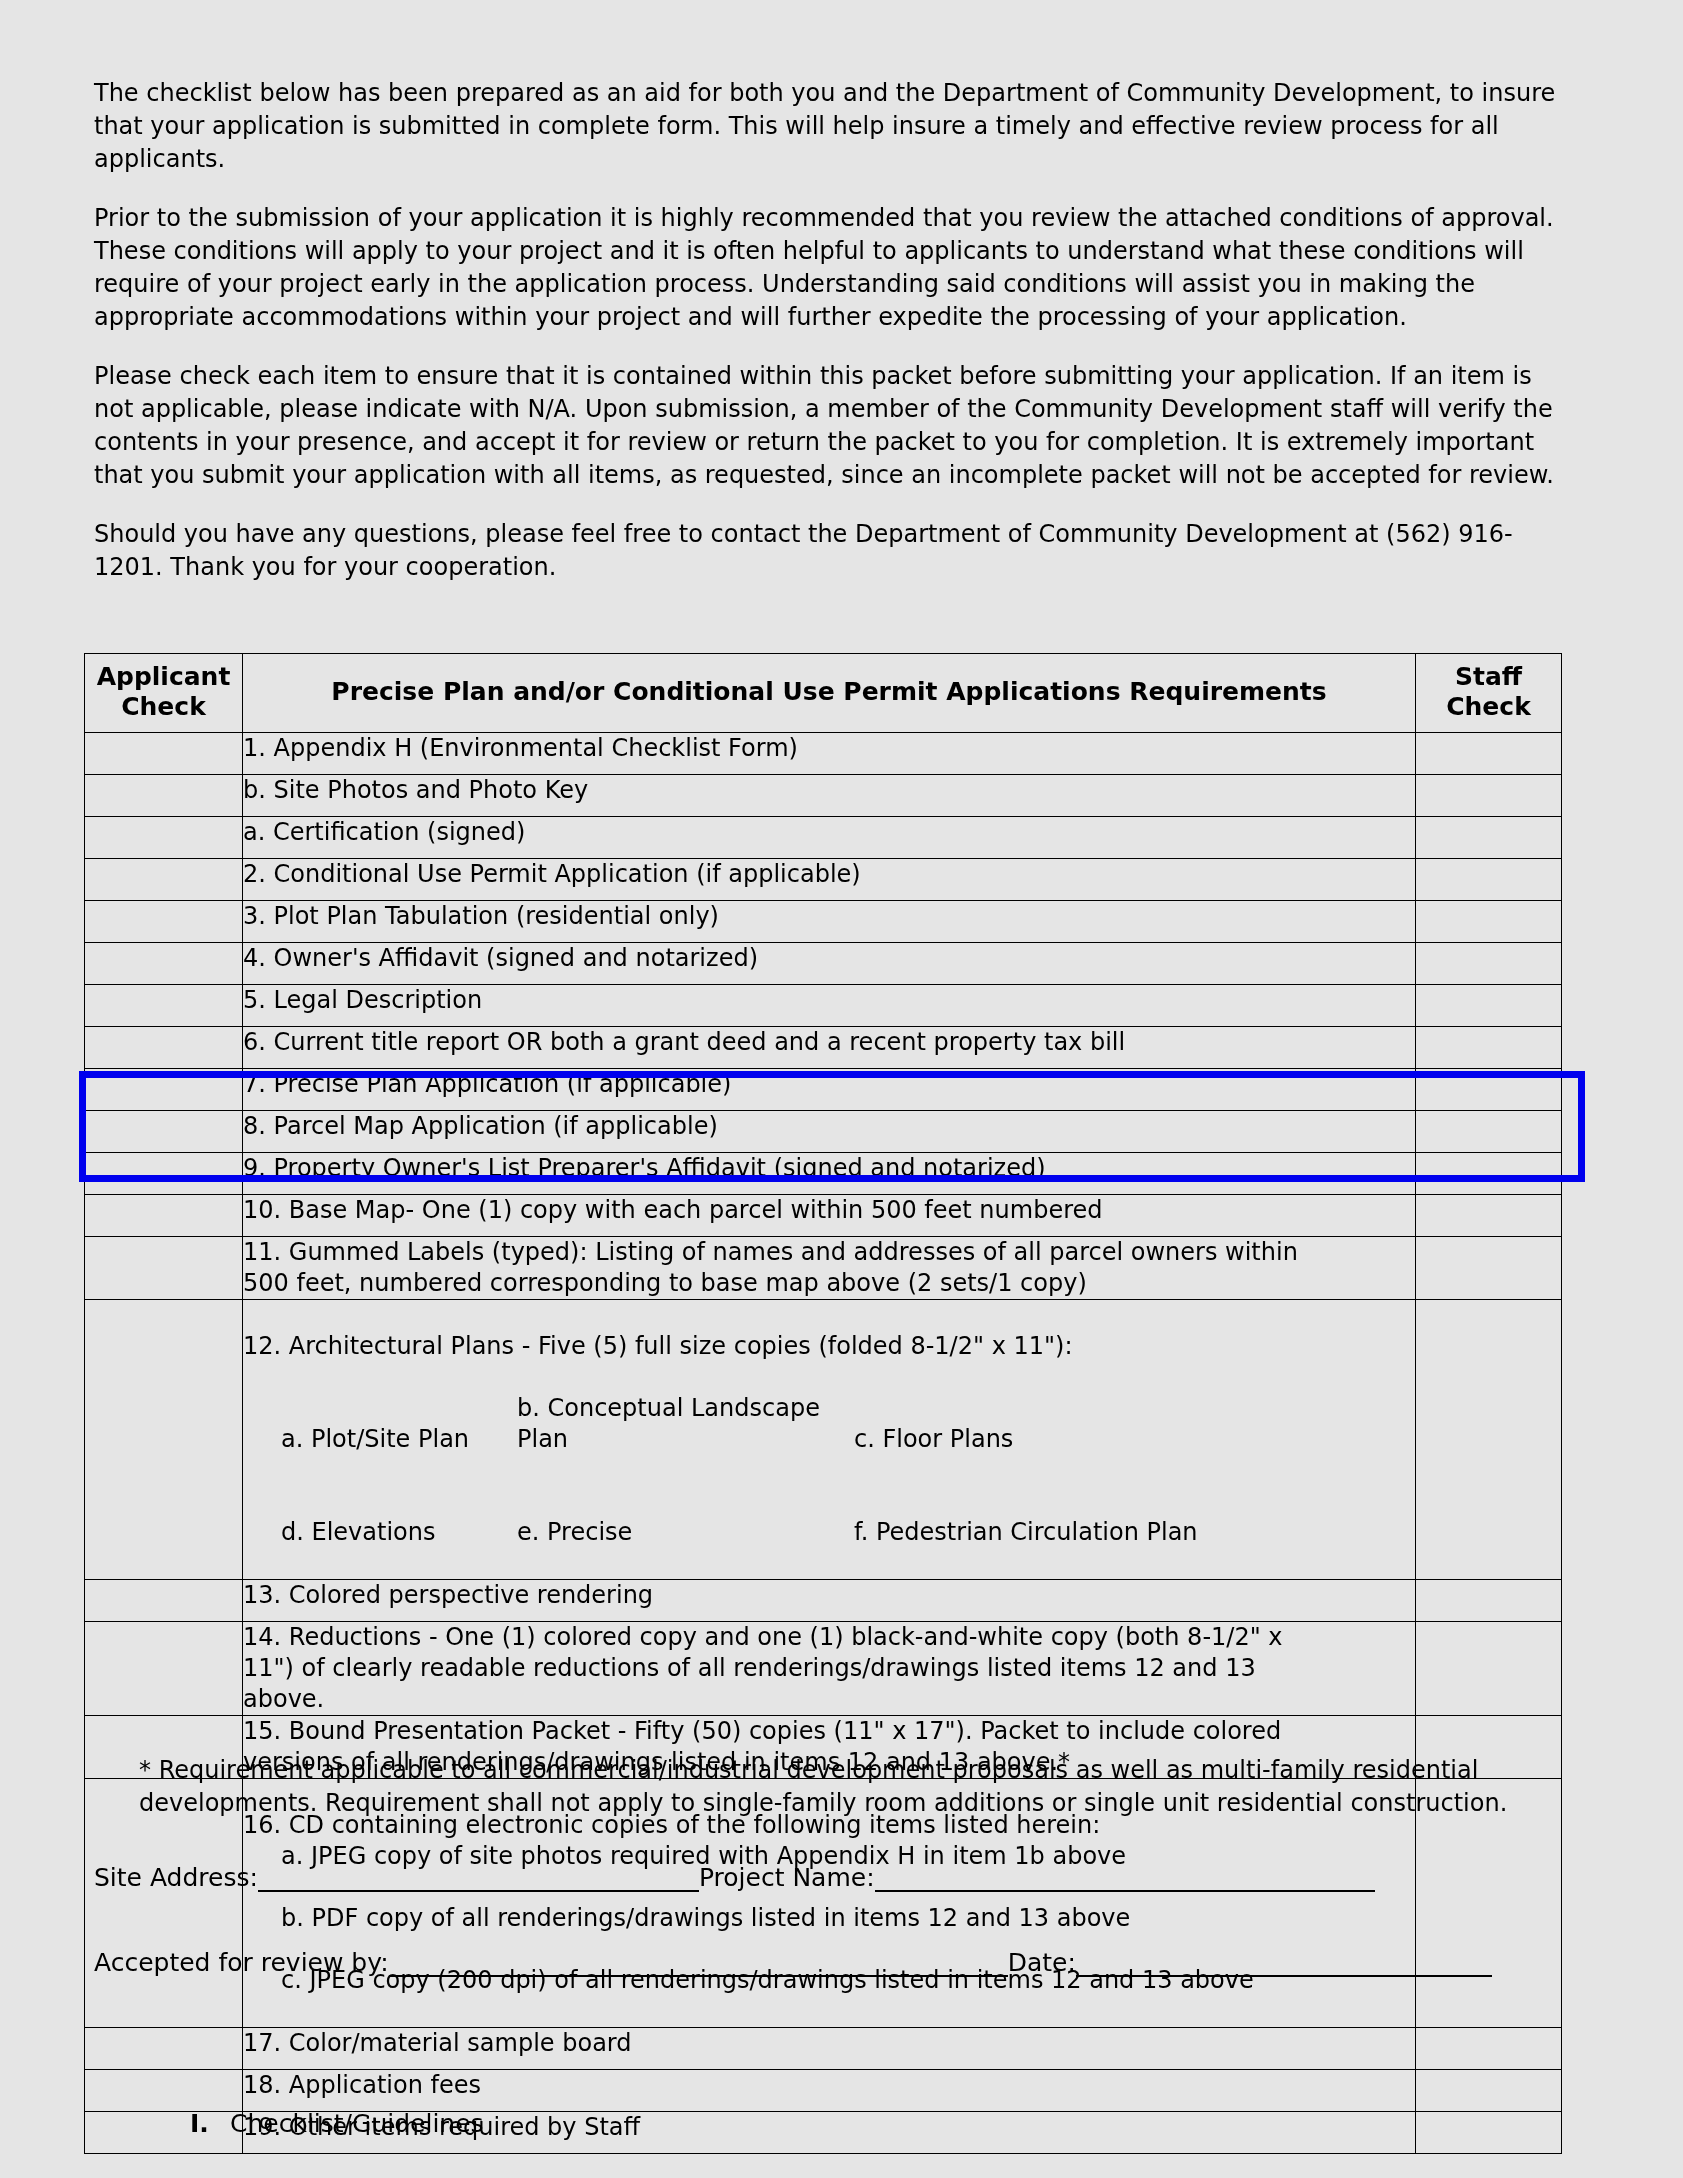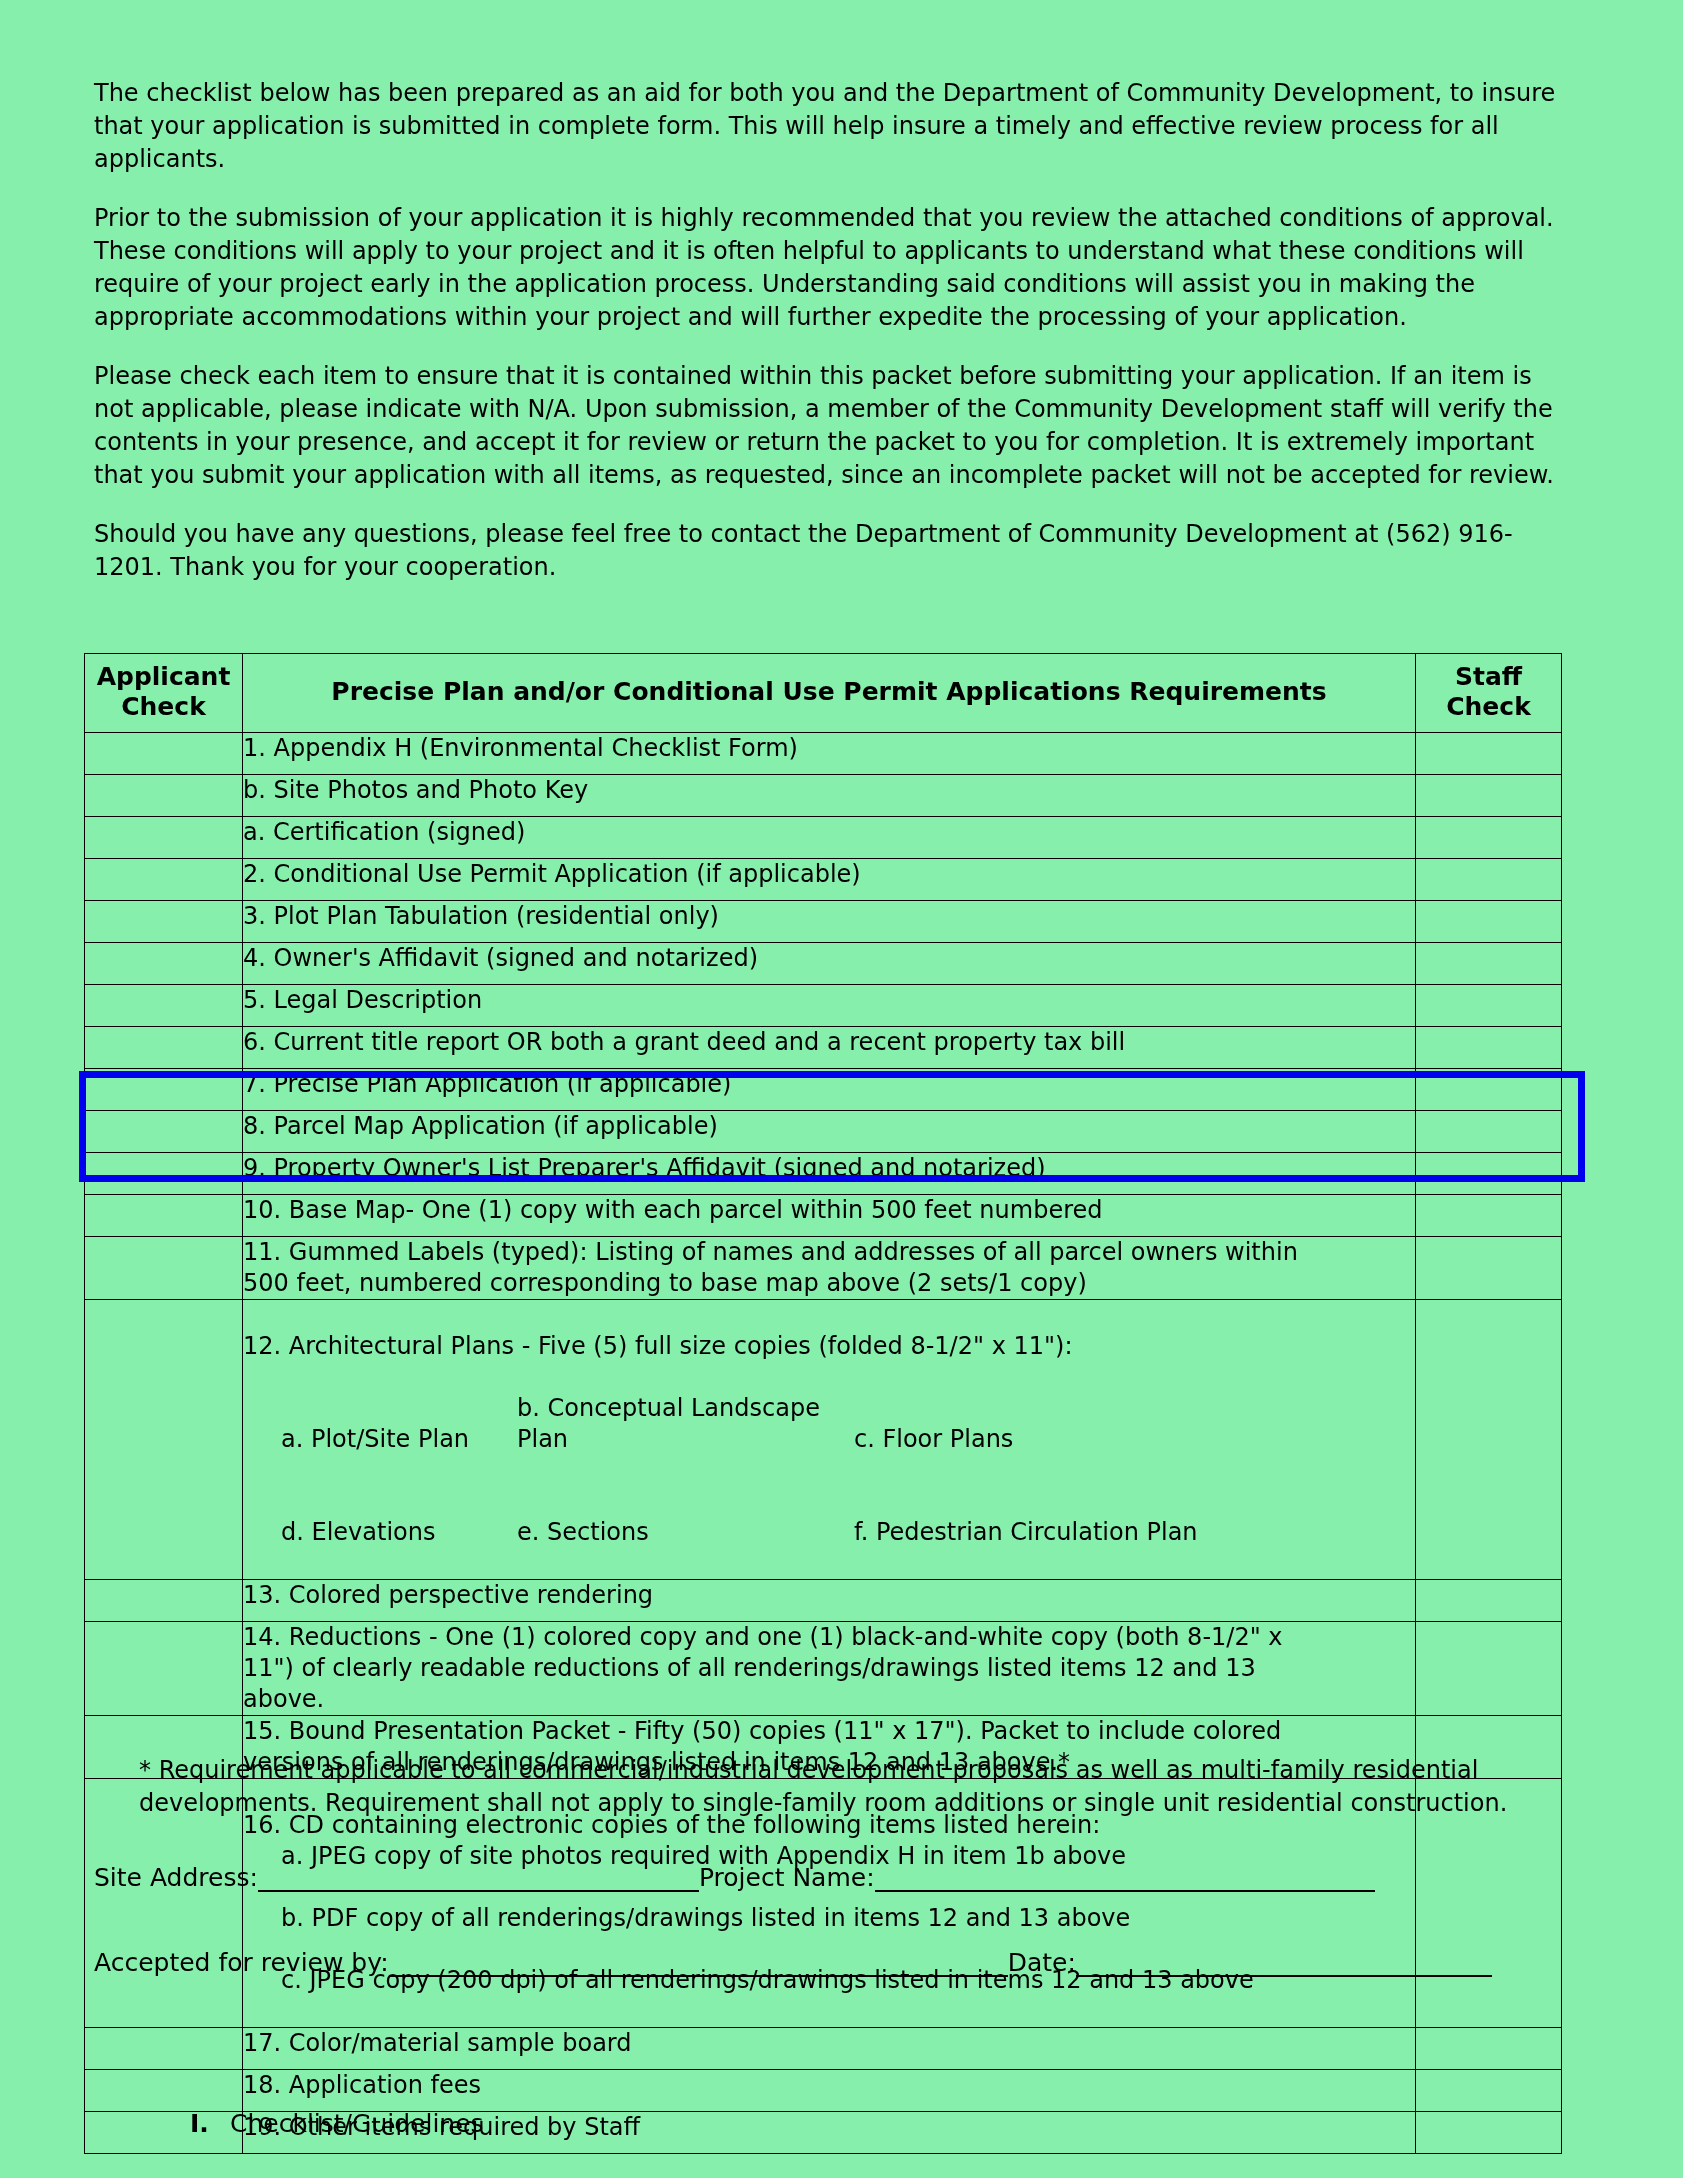--- a/index.html
+++ b/index.html
@@ -13,21 +13,21 @@
     position: relative;
     font-family: "DejaVu Sans", sans-serif;
     color: #000000;
     overflow: hidden;
   }
   .page {
     position: absolute;
     left: 0; top: 0;
     width: 1683px;
     height: 2178px;
-    background: #86efac;
+    background: #e5e5e5;
   }
   .intro {
     position: absolute;
     left: 94px;
     top: 77px;
     width: 1475px;
   }
   .para {
     font-size: 24px;
     line-height: 33px;
@@ -241,21 +241,21 @@
         </tr>
 
         <tr>
           <td class="cell-check"></td>
           <td class="cell-req">
             <span>12. Architectural Plans - Five (5) full size copies (folded 8-1/2" x 11"):</span>
             <span class="cols3">
               <span class="w-a">a. Plot/Site Plan</span><span class="w-b">b. Conceptual Landscape Plan</span><span>c. Floor Plans</span>
             </span>
             <span class="cols3">
-              <span class="w-a">d. Elevations</span><span class="w-b">e. Sections</span><span>f. Pedestrian Circulation Plan</span>
+              <span class="w-a">d. Elevations</span><span class="w-b">e. Precise</span><span>f. Pedestrian Circulation Plan</span>
             </span>
           </td>
           <td class="cell-check"></td>
         </tr>
 
         <tr>
           <td class="cell-check rowh-1"></td>
           <td class="cell-req">13. Colored perspective rendering</td>
           <td class="cell-check"></td>
         </tr>

